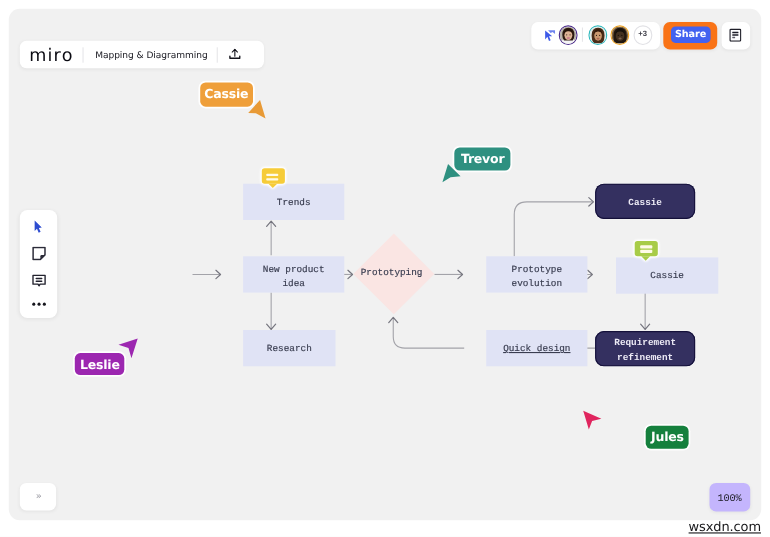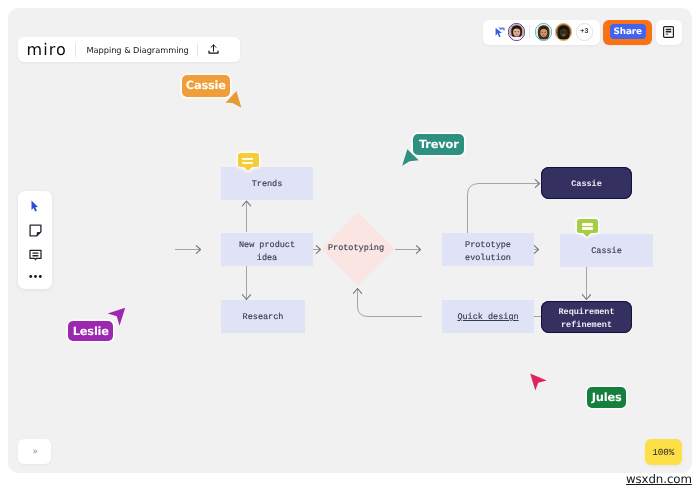--- a/index.html
+++ b/index.html
@@ -33,21 +33,21 @@
 
   
   .lt-panel{position:absolute;left:10px;top:183px;width:34px;height:98px;background:#fff;border-radius:7px;
             box-shadow:0 1px 4px rgba(0,0,0,.07);}
   .lt-icon{position:absolute;left:0;width:34px;display:flex;align-items:center;justify-content:center;}
 
   
   .bl-btn{position:absolute;left:10px;top:431px;width:33px;height:25px;background:#fff;border-radius:6px;
           display:flex;align-items:center;justify-content:center;box-shadow:0 1px 3px rgba(0,0,0,.05);
           color:#8e8e98;font-size:9px;letter-spacing:-1.4px;font-family:"DejaVu Sans",sans-serif;}
-  .zoom-btn{position:absolute;left:637px;top:431px;width:36.5px;height:26px;background:#fde047;border-radius:6px;
+  .zoom-btn{position:absolute;left:637px;top:431px;width:36.5px;height:26px;background:#c4b5fd;border-radius:6px;
             display:flex;align-items:center;justify-content:center;box-shadow:0 1px 3px rgba(0,0,0,.05);
             color:#1e1e26;font-size:9.3px;font-family:"Liberation Mono",monospace;letter-spacing:-.1px;}
 
   
   .node{position:absolute;display:flex;align-items:center;justify-content:center;text-align:center;
         font-family:"Liberation Mono",monospace;font-size:8.5px;line-height:12.1px;letter-spacing:0px;
         box-sizing:border-box;padding-top:1.5px;}
   .node.two{padding-top:4px;line-height:12.6px;}
   .node.light{background:#e0e3f5;color:#393d50;margin-left:20px;-webkit-text-stroke:.16px #393d50;}
   .node.dark{background:#343060;color:#eceaf5;border-radius:8px;font-weight:700;

